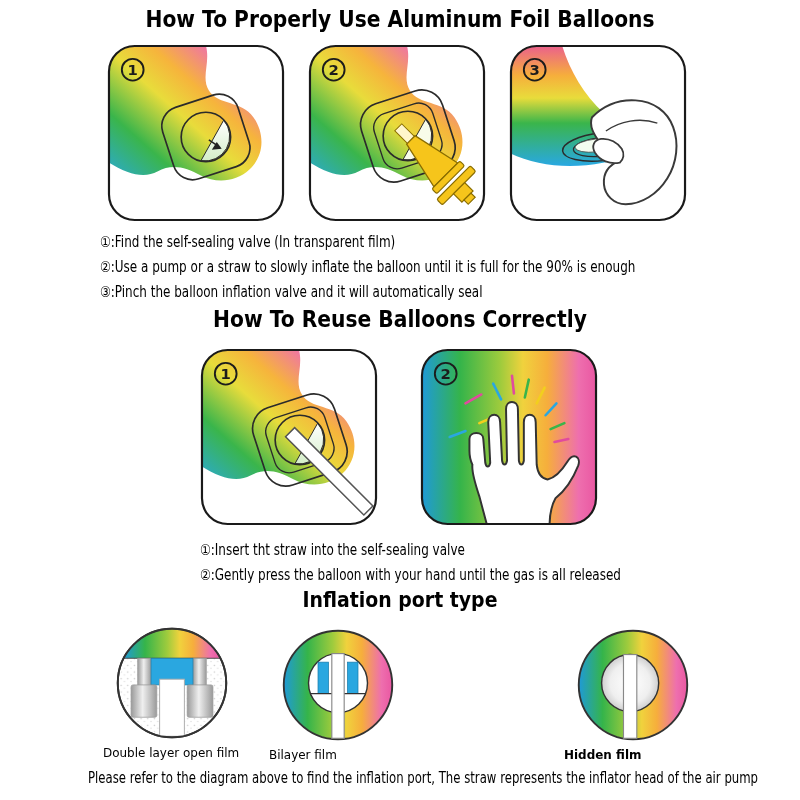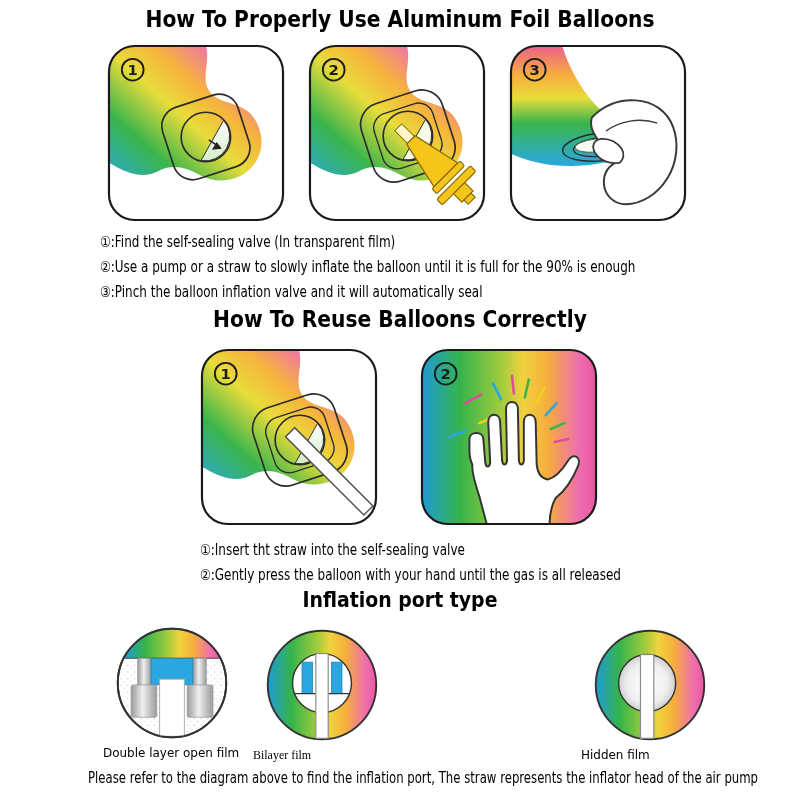--- a/index.html
+++ b/index.html
@@ -14,23 +14,23 @@
   #row2{top:348px;left:200px;gap:42px;}
   .panel{width:178px;height:178px;display:block;}
   .steps{position:absolute;font-size:15px;line-height:25px;transform:scaleX(.8);
          transform-origin:left top;white-space:nowrap;}
   #steps1{top:230px;left:100px;}
   #steps2{top:538px;left:200px;}
   .port{position:absolute;width:150px;text-align:left;}
   .port svg{width:118px;height:118px;display:block;margin:0 auto;}
   .port-label{font-size:13px;margin-top:3px;transform:scaleX(.92);white-space:nowrap;}
   #port0{top:624px;left:97px;}
-  #port1{top:626px;left:247px;font-family:Liberation Serif, serif;}
+  #port1{top:626px;left:263px;}
   #port2{top:626px;left:408px;}
-  #port3{top:626px;left:575px;}
+  #port3{top:626px;left:558px;font-weight:bold;}
   .footnote{position:absolute;top:769px;left:0;right:0;text-align:center;font-size:15px;
             transform:scaleX(.78);white-space:nowrap;}
   .pborder{fill:none;stroke:#1a1a1a;stroke-width:2.2;}
   .badge-c{fill:none;stroke:#1c1c1c;stroke-width:1.9;}
   .badge-t{font-size:15px;font-weight:bold;fill:#1c1c1c;text-anchor:middle;
            font-family:"DejaVu Sans", sans-serif;}
 </style>
 </head>
 <body>
 

